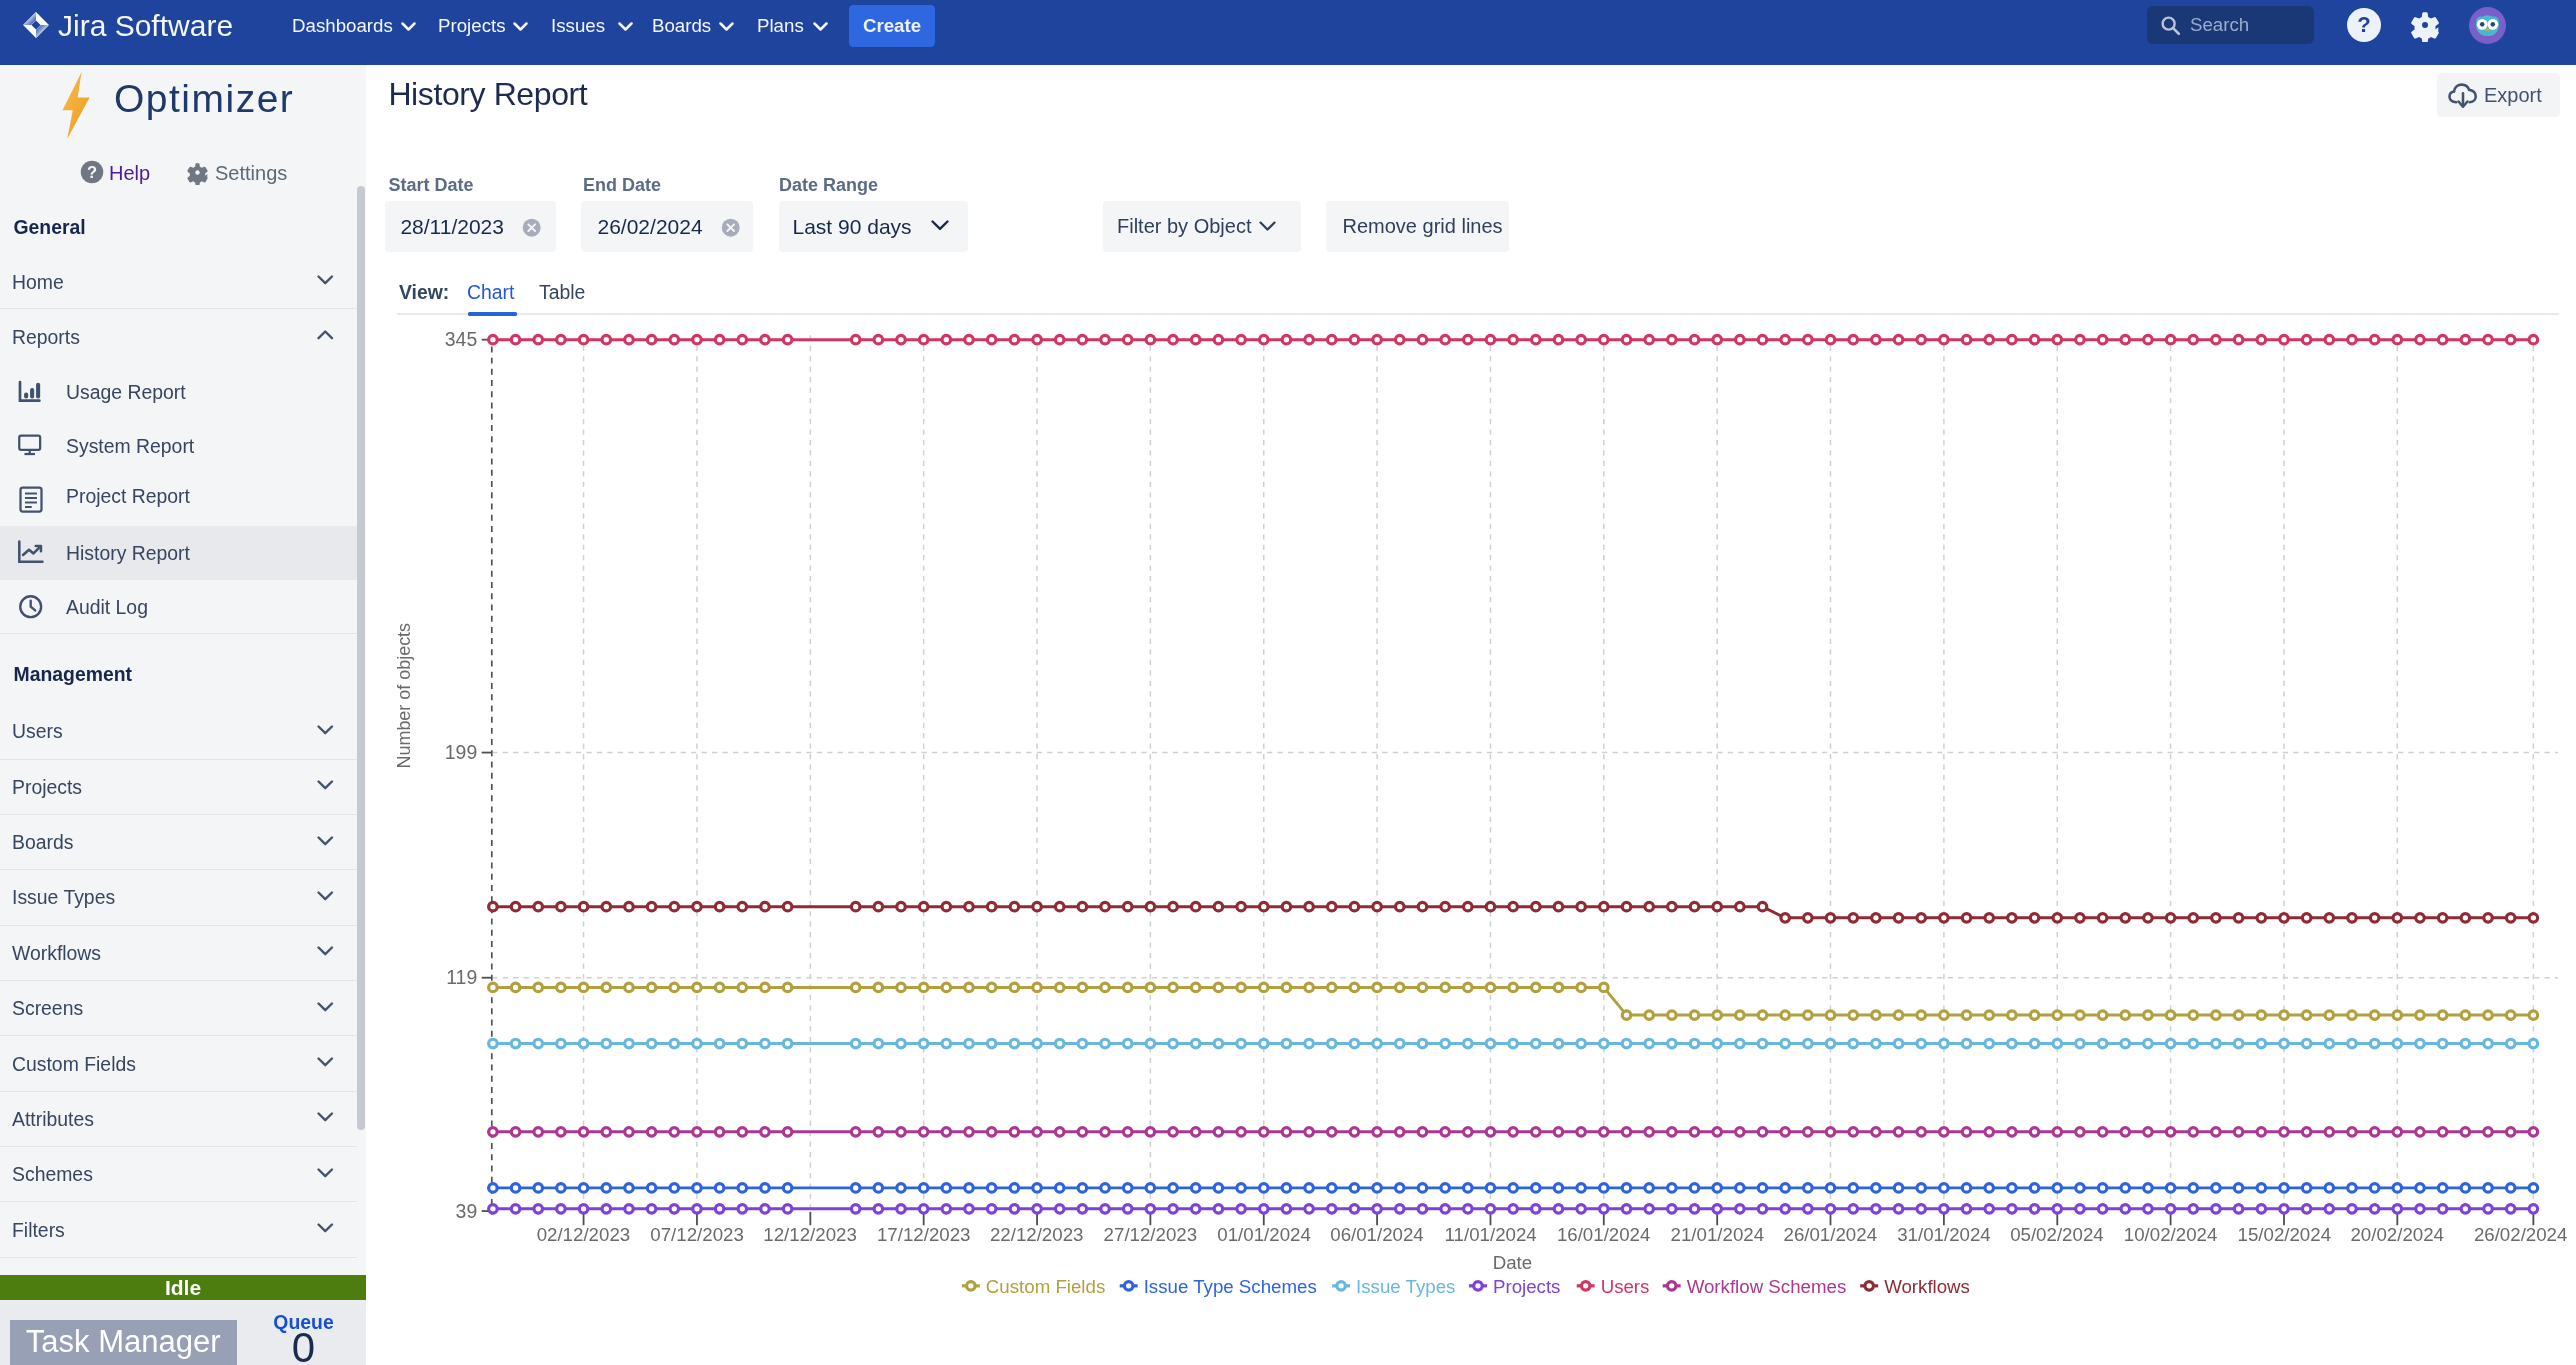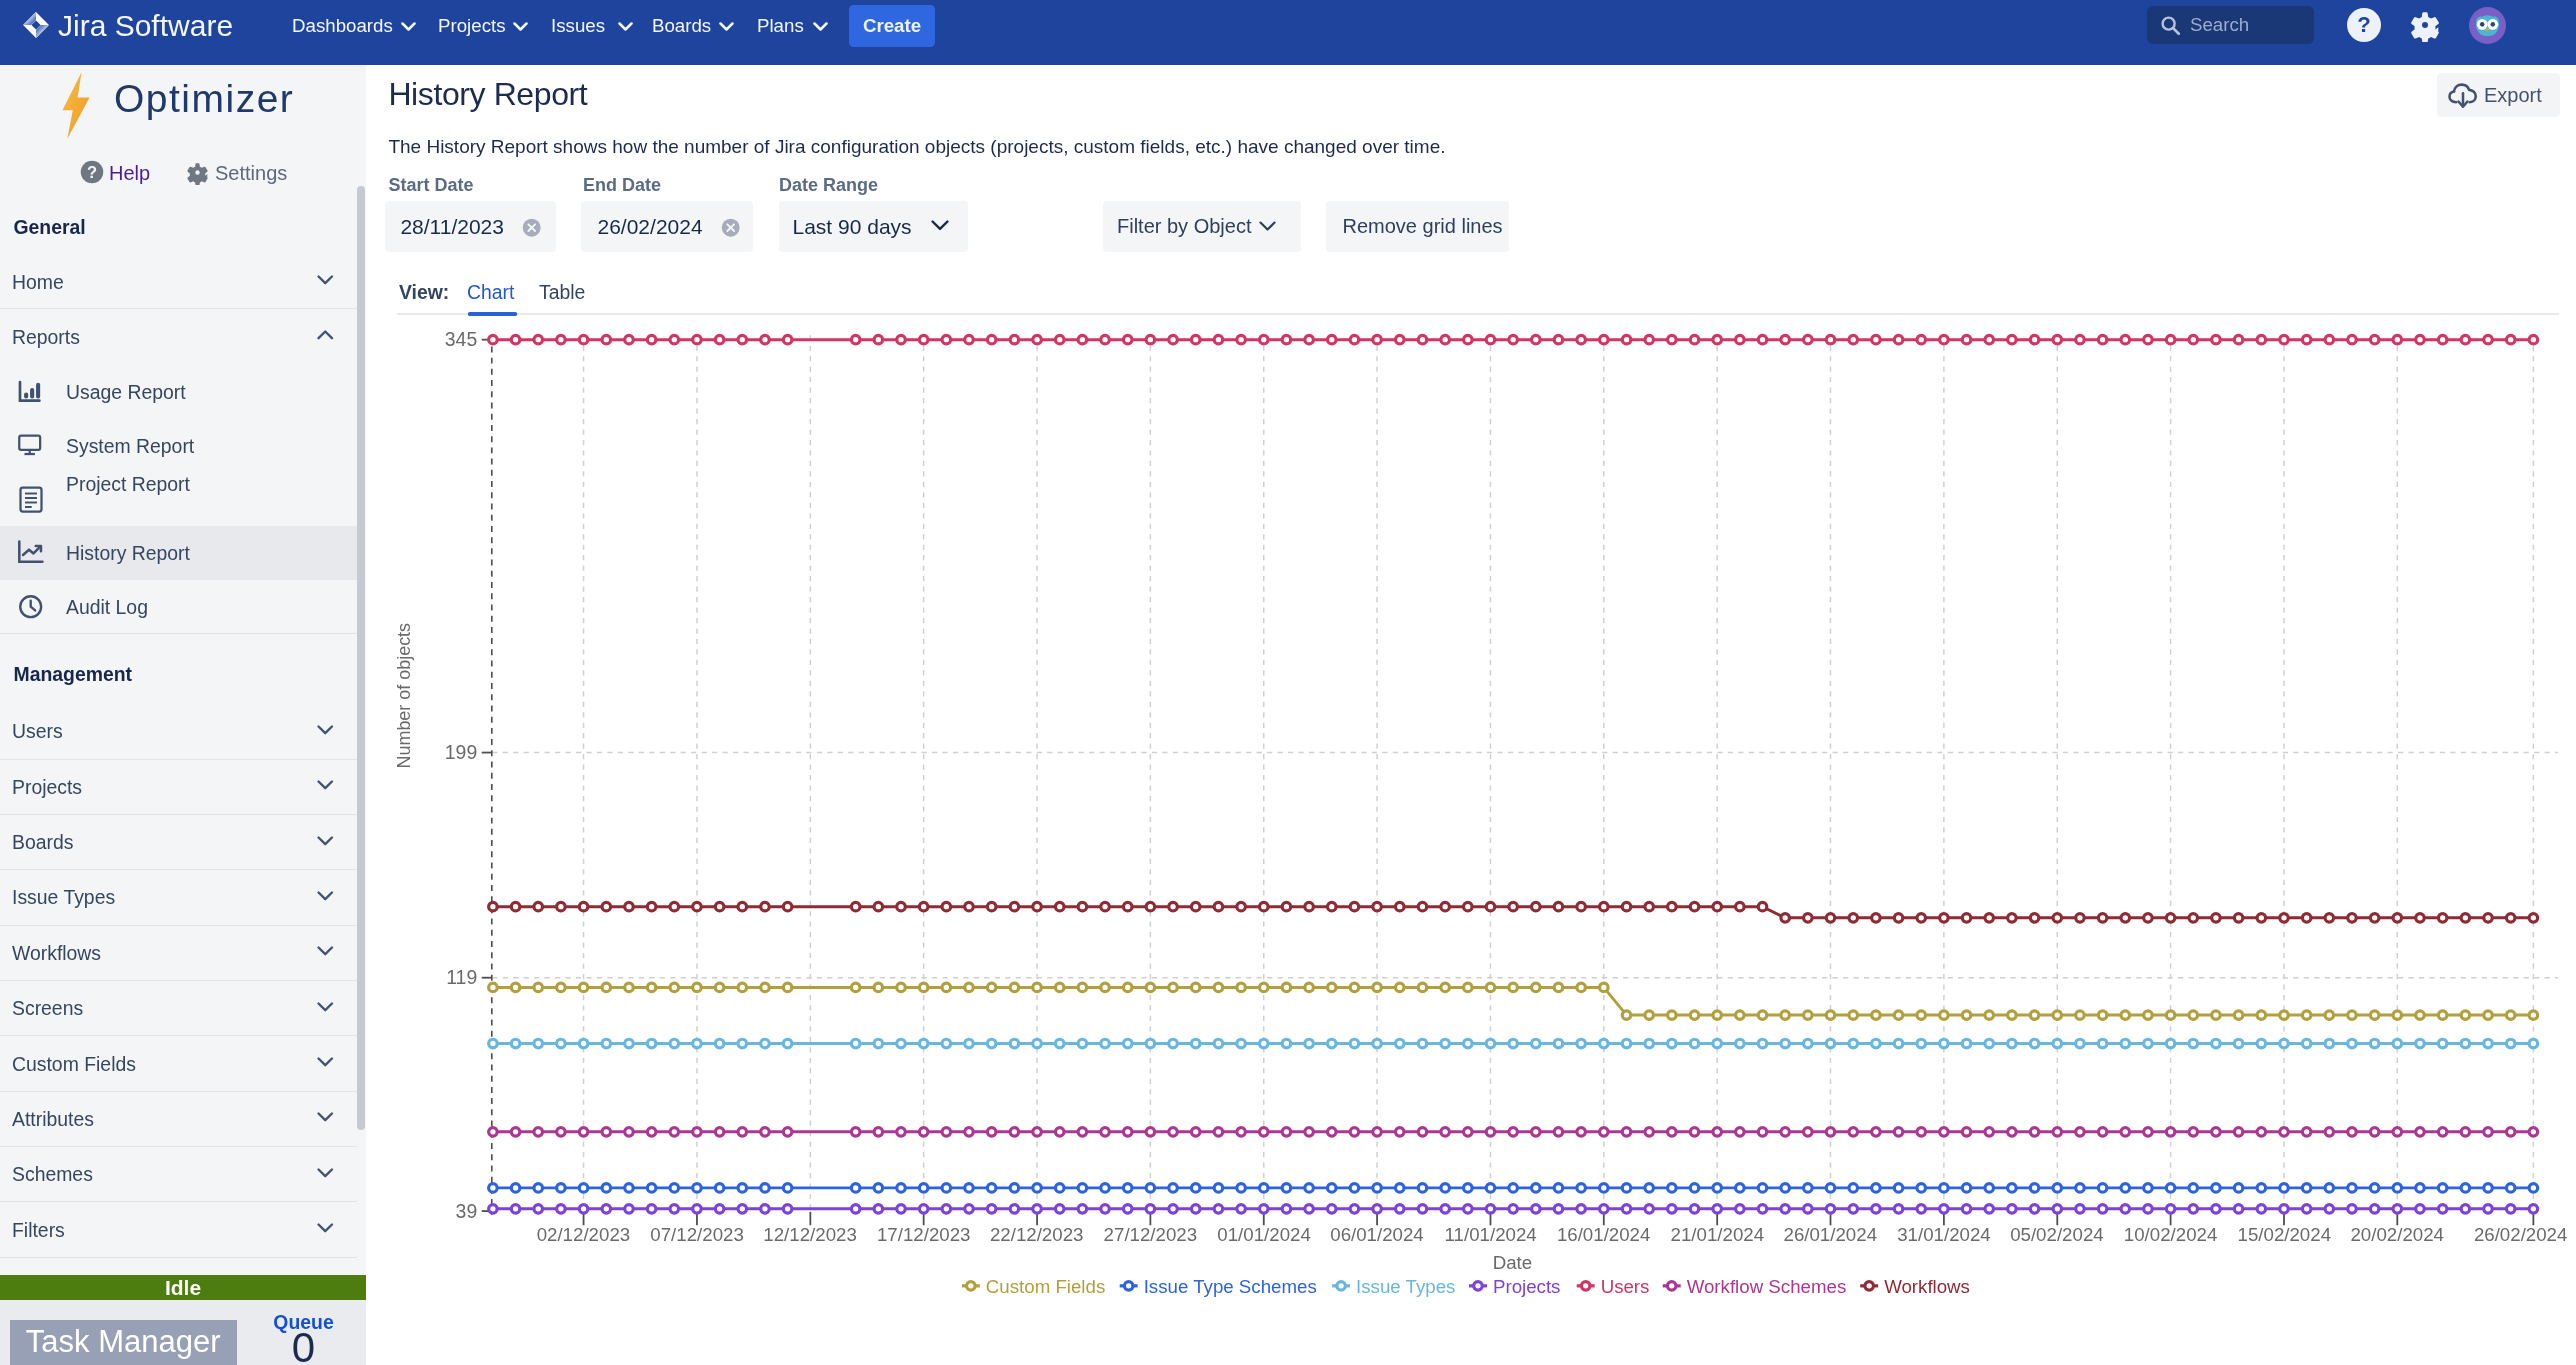--- a/index.html
+++ b/index.html
@@ -160,21 +160,21 @@
  <div class="ssub" style="top:384px">System Report</div>
  <svg class="abs" style="left:18.7px;top:435px" width="24" height="27" viewBox="0 0 32 36">
    <rect x="2" y="2" width="28" height="32" rx="3" fill="none" stroke="#42526E" stroke-width="3"></rect>
    <g stroke="#42526E" stroke-width="2.6">
           <line x1="8" y1="10" x2="24" y2="10"></line>
           <line x1="8" y1="16" x2="24" y2="16"></line>
           <line x1="8" y1="22" x2="24" y2="22"></line>
           <line x1="8" y1="28" x2="17" y2="28"></line>
         </g>
  </svg>
- <div class="ssub" style="top:422px">Project Report</div>
+ <div class="ssub" style="top:434px">Project Report</div>
  <svg class="abs" style="left:16.5px;top:489px" width="27" height="25.4" viewBox="0 0 36 34">
    <path d="M3 2 v27 h31" fill="none" stroke="#42526E" stroke-width="3.4" stroke-linecap="round"></path>
    <path d="M8 20 l8 -7 6 5 9 -9" fill="none" stroke="#42526E" stroke-width="3.4" stroke-linecap="round" stroke-linejoin="round"></path>
    <path d="M25 8 h7 v7" fill="none" stroke="#42526E" stroke-width="3.4" stroke-linecap="round" stroke-linejoin="round"></path>
  </svg>
  <div class="ssub" style="top:491px">History Report</div>
  <svg class="abs" style="left:18px;top:543px" width="25.4" height="25.4" viewBox="0 0 34 34">
    <circle cx="17" cy="17" r="14" fill="none" stroke="#42526E" stroke-width="3.2"></circle>
    <path d="M17 9 v8 l6 5" fill="none" stroke="#42526E" stroke-width="3.2" stroke-linecap="round" stroke-linejoin="round"></path>
  </svg>
@@ -243,21 +243,20 @@
 <div id="main">
  <div id="title">History Report</div>
  <div id="export">
    <svg class="abs" style="left:10.5px;top:9px" width="30" height="27" viewBox="0 0 40 36">
      <path d="M11 27 C5 27 2 23.5 2 19.5 C2 15.8 4.6 13.2 8 12.7 C8.6 7.3 13 3.5 18.3 3.5 C22.8 3.5 26.7 6.3 28.2 10.5 C33 10.7 37 14.3 37 19 C37 23.3 34 26.8 29 27" fill="none" stroke="#42526E" stroke-width="3.4" stroke-linecap="round"></path>
      <line x1="20" y1="15" x2="20" y2="31" stroke="#42526E" stroke-width="3.4" stroke-linecap="round"></line>
      <path d="M14 26 l6 7 6-7" fill="none" stroke="#42526E" stroke-width="3.4" stroke-linecap="round" stroke-linejoin="round"></path>
    </svg>
    <span>Export</span>
  </div>
- <div id="desc">The History Report shows how the number of Jira configuration objects (projects, custom fields, etc.) have changed over time.</div>
 
  <div class="flab" style="left:22.4px">Start Date</div>
  <div class="flab" style="left:217px">End Date</div>
  <div class="flab" style="left:413px">Date Range</div>
 
  <div class="fbox" style="left:19.4px;width:171px">
    <div class="fval" style="left:15px">28/11/2023</div>
    <svg class="abs" style="left:137px;top:16.5px" width="19.4" height="19.4" viewBox="0 0 26 26">
           <circle cx="13" cy="13" r="12" fill="#A6ACBA"></circle>
           <path d="M8.5 8.5l9 9M17.5 8.5l-9 9" stroke="#F4F5F7" stroke-width="2.6" stroke-linecap="round"></path>

